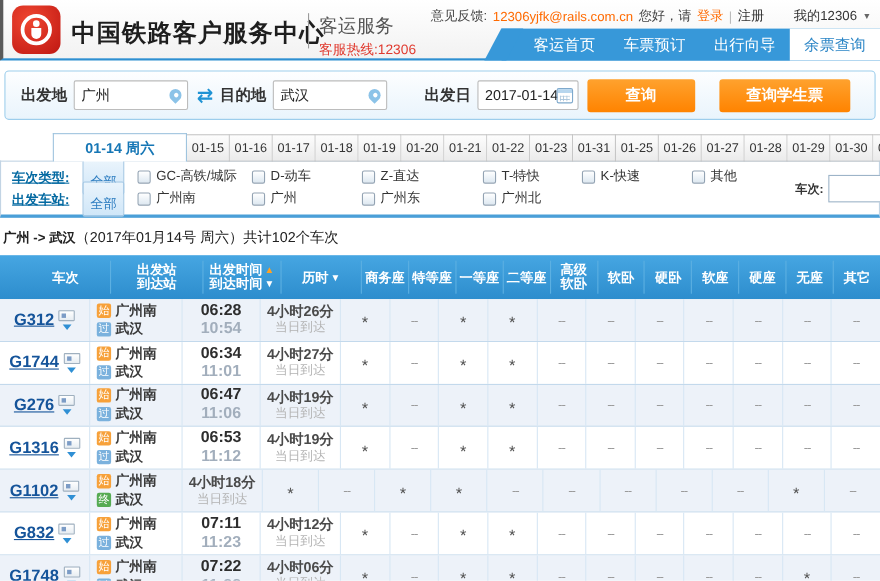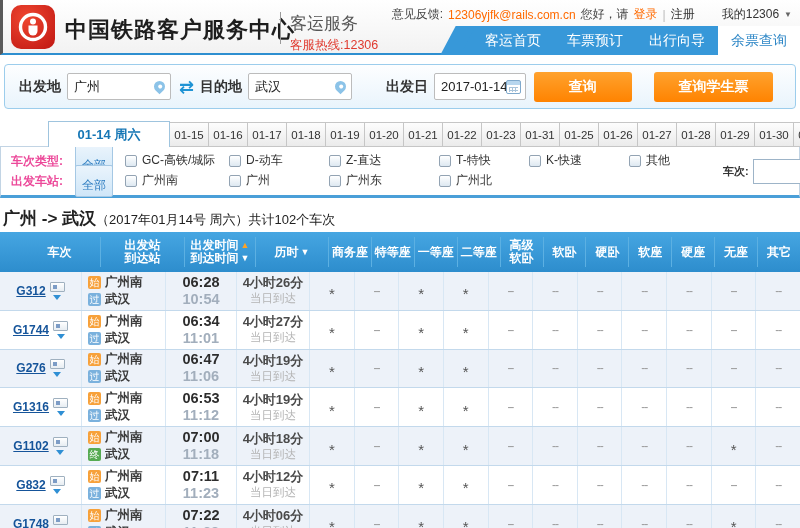--- a/index.html
+++ b/index.html
@@ -47,47 +47,47 @@
   .btn-student { margin-left:22px; width:134px; margin-right:8px; }
   
   .tabs { display:flex; margin-top:12px; height:26px; width:800px; overflow:hidden; position:relative; z-index:2;padding-left:48px; }
   .tab { flex:none; width:39px; height:25px; margin-top:1px; background:linear-gradient(#fdfdfd,#ebebeb); border:1px solid #c6c6c6;
     border-left:none; font-size:11.5px; color:#333; display:flex; align-items:center; justify-content:center; cursor:pointer; }
   .tab.active { width:122px; height:26px; margin-top:0; background:#fff; border:1px solid #9fc4de; border-bottom:none;
     color:#1576b5; font-weight:bold; font-size:13px; }
   
   .filter-panel { position:relative; margin-top:-1px; border:1px solid #c2d4e4; border-bottom:3px solid #4a9fd8; background:#fff; padding:4px 0 4px 10px; }
   .f-row { display:flex; align-items:center; height:20px; font-size:12px; }
-  .f-label { font-weight:bold; color:#ec4899; width:64px; white-space:nowrap; }
+  .f-label { font-weight:bold; color:#0369a1; width:64px; white-space:nowrap;text-decoration:underline; }
   .btn-all { background:linear-gradient(#eaf4fc,#cfe6f8); border:1px solid #a5c8e4; color:#2c7cc0; font-size:12px;
     padding:11px 6px 2px; border-radius:2px; margin-right:12px; cursor:pointer; font-family:inherit; }
   .chk-item { display:inline-flex; align-items:center; gap:5px; cursor:pointer; white-space:nowrap; }
   .cb { width:12px; height:12px; border:1px solid #93a3b3; background:linear-gradient(#fff,#dde8f1); border-radius:2px; flex:none; }
   .train-filter { position:absolute; left:722px; top:12px; display:flex; align-items:center; }
   .train-filter .tf-label { font-weight:bold; font-size:11px; margin-right:4px; white-space:nowrap; }
   .train-filter input { width:70px; height:25px; border:1px solid #9db4c8; outline:none; font-family:inherit; }
   
   .summary { margin:9px 0 0 3px; font-size:13px; color:#222; height:18px; }
-  .summary .route { font-weight:bold; font-size:17px; }
+  .summary .route { font-weight:bold; font-size:12px; }
   
   .ttable { margin-top:7px; width:800px; }
   .thead { display:flex; height:40px; background:linear-gradient(#46a6e2,#2d8dcd); align-items:center;padding-left:19px; }
   .hcell { height:30px; display:flex; flex-direction:column; justify-content:center; align-items:center;
     border-right:1px solid #5cb0e2; color:#fff; font-size:12px; font-weight:bold; line-height:13px; cursor:pointer; }
   .hcell:last-child { border-right:none; }
   .hline { display:flex; align-items:center; }
   .arr-up { color:#ffa224; font-size:9px; margin-left:2px; }
   .arr-dn { color:#fff; font-size:9px; margin-left:2px; }
   .c-train { width:82px; } .c-station { width:84px; } .c-time { width:71px; } .c-dur { width:73px; } .c-seat { flex:1; }
   .trow { display:flex; height:38.8px; border-bottom:1px solid #c3d9ec; background:#fff; }
   .trow.alt { background:#edf2f9; }
   .cell { border-right:1px solid #d8e7f4; display:flex; }
   .cell:last-child { border-right:none; }
   .cell.c-train { align-items:center; justify-content:center; gap:4px; }
-  .train-link { color:#15549a; font-weight:bold; font-size:12px; text-decoration:underline; cursor:pointer; }
+  .train-link { color:#15549a; font-weight:bold; font-size:15px; text-decoration:underline; cursor:pointer; }
   .icon-stack { display:flex; flex-direction:column; align-items:center; gap:3px; }
   .card-ic { width:15px; height:10px; border:1px solid #9fb0bf; background:linear-gradient(#fff,#e7edf2); border-radius:1px; position:relative; }
   .card-ic::before { content:''; position:absolute; left:2px; top:2px; width:4px; height:4px; background:#7c9cc6; }
   .exp-ic { width:0; height:0; border-left:4px solid transparent; border-right:4px solid transparent; border-top:5px solid #2f8fd4; cursor:pointer; }
   .cell.c-station { flex-direction:column; justify-content:center; padding-left:6px; gap:2px; }
   .st-line { display:flex; align-items:center; height:15px; }
   .badge { width:13px; height:13px; border-radius:2px; color:#fff; font-size:10px; line-height:13px; text-align:center; margin-right:4px; flex:none; }
   .b-start { background:#f7a13a; } .b-pass { background:#7ab1dd; } .b-end { background:#56ab53; }
   .st-name { font-size:12.5px; font-weight:bold; color:#3a3a3a; }
   .cell.c-time, .cell.c-dur { flex-direction:column; align-items:center; justify-content:center; }
@@ -568,24 +568,20 @@
         <div class="cell c-station">
           <div class="st-line">
             <span class="badge b-start">始</span>
             <span class="st-name">广州南</span>
           </div>
           <div class="st-line">
             <span class="badge b-end">终</span>
             <span class="st-name">武汉</span>
           </div>
         </div>
-        <div class="cell c-time">
-          <div class="dep">07:00</div>
-          <div class="arr2">11:18</div>
-        </div>
         <div class="cell c-dur">
           <div class="dur">4小时18分</div>
           <div class="day">当日到达</div>
         </div>
         <div class="cell c-seat">
           <span class="star">*</span>
         </div>
         <div class="cell c-seat">
           <span class="dash">--</span>
         </div>

